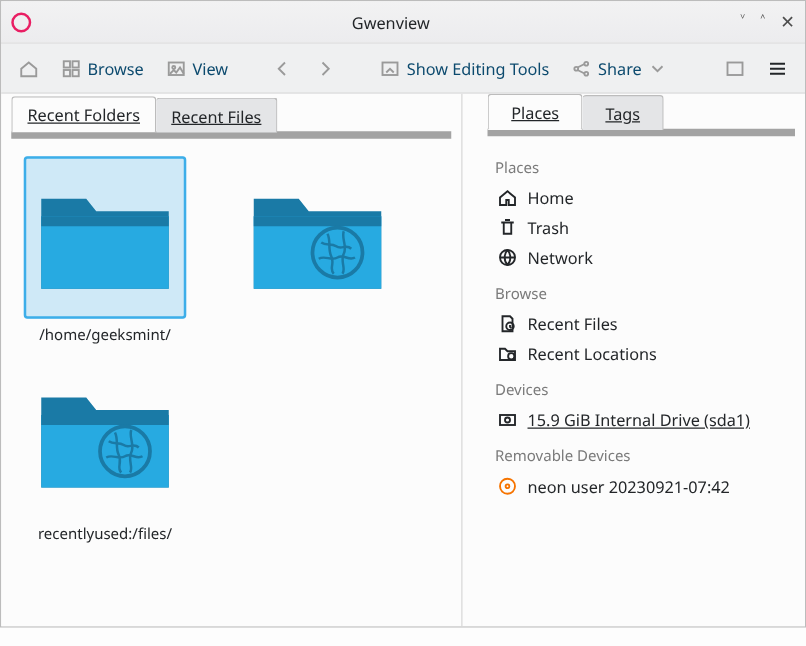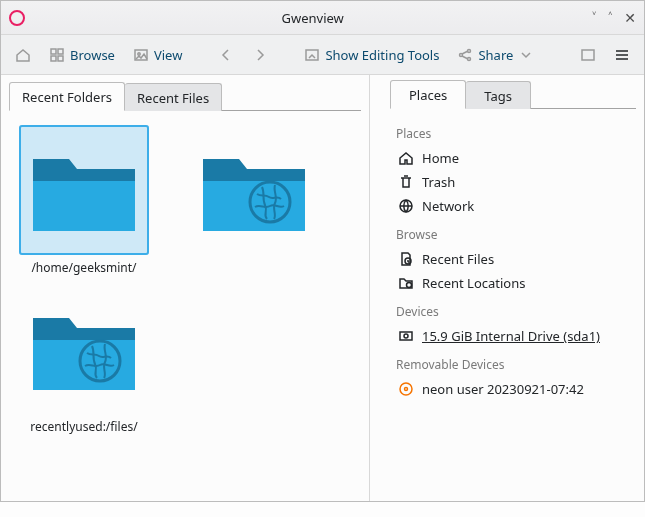--- a/index.html
+++ b/index.html
@@ -16,21 +16,21 @@
 .tb-sep { width: 12px; }
 .tb-icon { width:16px; height:16px; display:inline-flex; align-items:center; justify-content:center; }
 .tb-icon svg { width:16px; height:16px; stroke:#9a9a9a; fill:none; stroke-width:1.5; }
 .toolbar .spacer { flex: 1; }
 .menubtn svg { stroke:#232629; }
 
 .body { flex: 1; display: flex; background: #fcfcfc; overflow: hidden; }
 .left-pane { flex: 1; display: flex; flex-direction: column; padding: 8px 8px 8px 8px; }
 .right-pane { width: 275px; border-left: 1px solid #d8d8d8; display: flex; flex-direction: column; padding: 6px 0 0 12px; }
 
-.tabs { display: flex; align-items: flex-end; height: 28px; border-bottom: 1px solid #a3a3a3; position: relative; }
+.tabs { display: flex; align-items: flex-end; height: 28px; border-bottom: 6px solid #a3a3a3; position: relative; text-decoration: underline; }
 .tab { padding: 5px 12px 4px 12px; font-size: 13px; background: #e4e5e7; border: 1px solid #bcbcbc; border-bottom: none; margin-right: 0; position: relative; top: 1px; border-radius: 3px 3px 0 0; cursor: pointer; }
 .tab.active { background: #fcfcfc; border-bottom: 1px solid #fcfcfc; }
 .tab:not(.active) { border-left: none; }
 .right-pane .tabs { margin: 0 8px 4px 8px; }
 .right-pane .tab { padding: 5px 18px 4px 18px; }
 
 .folder-grid { padding: 10px 0; display: flex; flex-wrap: wrap; gap: 0 20px; align-content: flex-start; overflow: auto; }
 .folder-item { width: 150px; display: flex; flex-direction: column; align-items: center; cursor: pointer; padding: 4px; }
 .folder-thumb { width: 130px; height: 130px; display: flex; align-items: center; justify-content: center; position: relative; }
 .folder-item.selected .folder-thumb { outline: 2px solid #3daee9; outline-offset: -2px; background: #cfe9f7; border-radius: 3px; }

